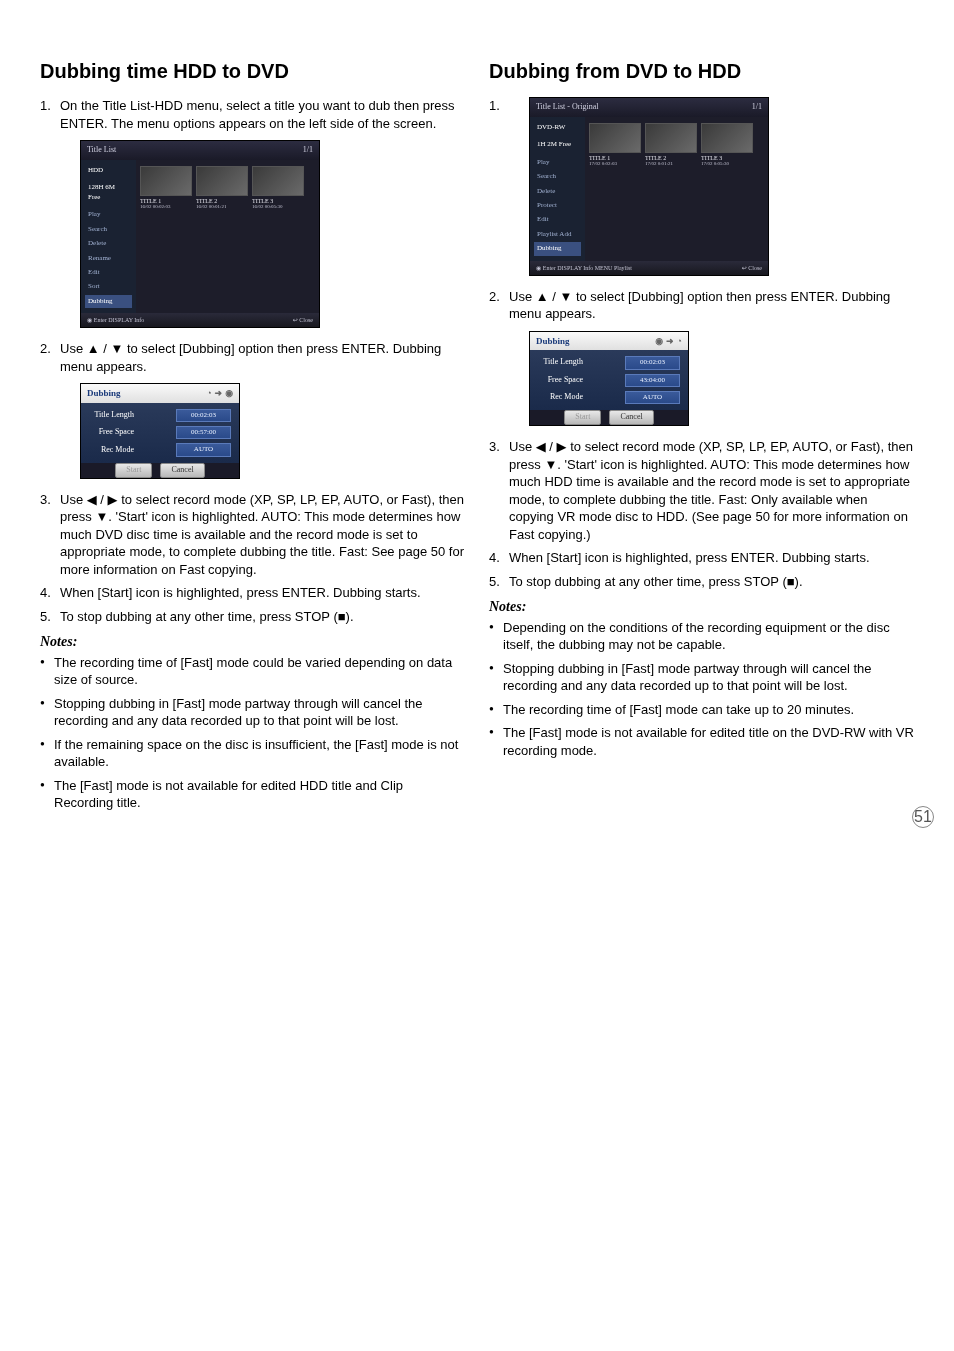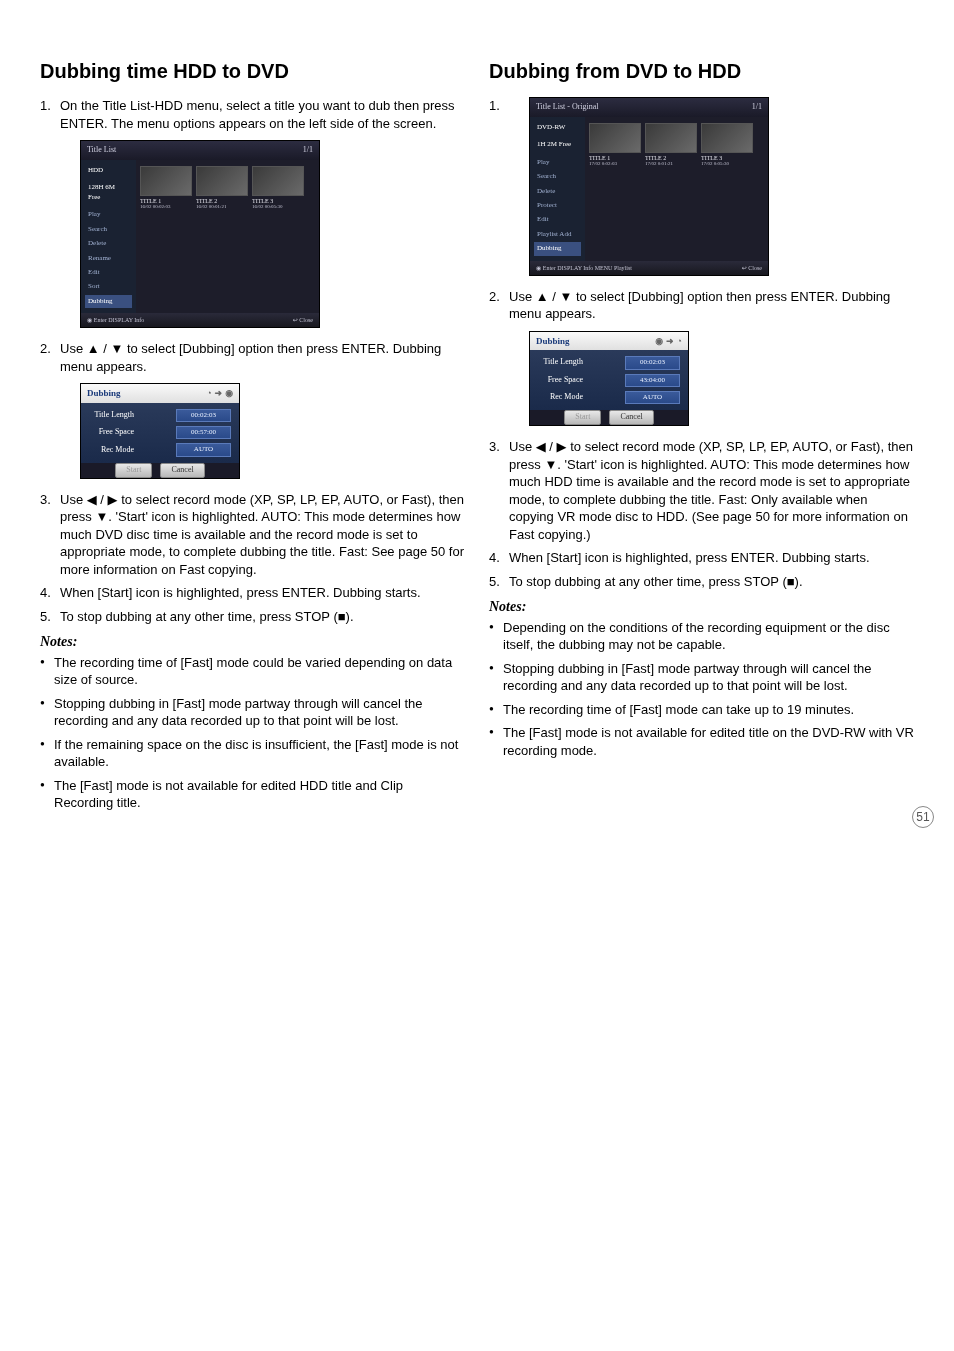--- a/index.html
+++ b/index.html
@@ -228,21 +228,21 @@
       position: absolute;
       right: 20px;
       bottom: 30px;
       width: 22px;
       height: 22px;
       border: 1px solid #888;
       border-radius: 50%;
       display: flex;
       align-items: center;
       justify-content: center;
-      font-size: 12px;
+      font-size: 16px;
       color: #555;
     }
   </style>
 </head>
 <body>
 
 <div class="page-content">
 
   <div class="column">
     <h2>Dubbing time HDD to DVD</h2>
@@ -439,20 +439,20 @@
 AUTO: This mode determines how much HDD time is available and the record mode is set to appropriate mode, to complete dubbing the title.
 Fast: Only available when copying VR mode disc to HDD. (See page 50 for more information on Fast copying.)</span></li>
       <li><span>When [Start] icon is highlighted, press ENTER. Dubbing starts.</span></li>
       <li><span>To stop dubbing at any other time, press STOP (■).</span></li>
     </ol>
 
     <div class="notes-header">Notes:</div>
     <ul class="notes">
       <li>Depending on the conditions of the recording equipment or the disc itself, the dubbing may not be capable.</li>
       <li>Stopping dubbing in [Fast] mode partway through will cancel the recording and any data recorded up to that point will be lost.</li>
-      <li>The recording time of [Fast] mode can take up to 19 minutes.</li>
+      <li>The recording time of [Fast] mode can take up to 20 minutes.</li>
       <li>The [Fast] mode is not available for edited title on the DVD-RW with VR recording mode.</li>
     </ul>
   </div>
 </div>
 
 <div class="side-tab">Dubbing</div>
 <div class="page-num">51</div>
 
 </body></html>

